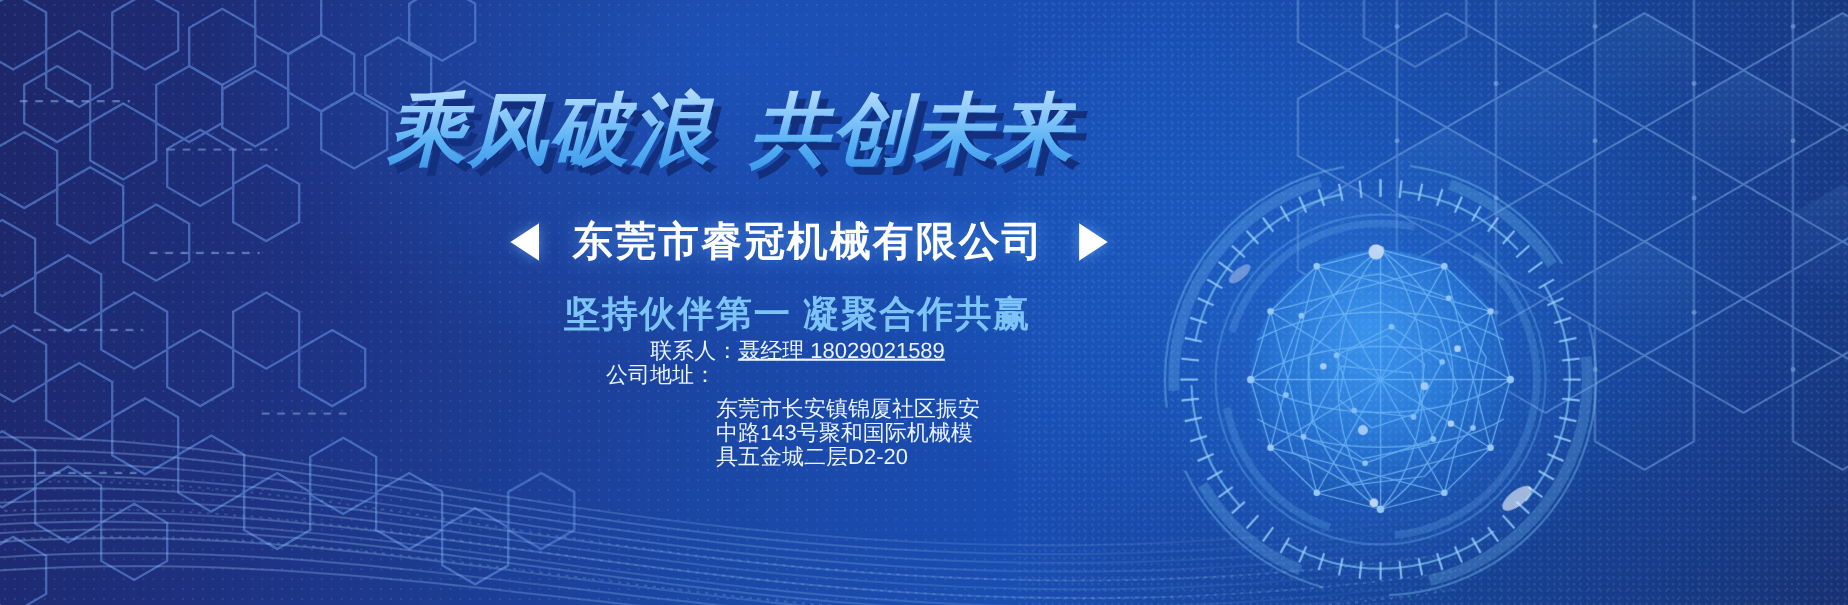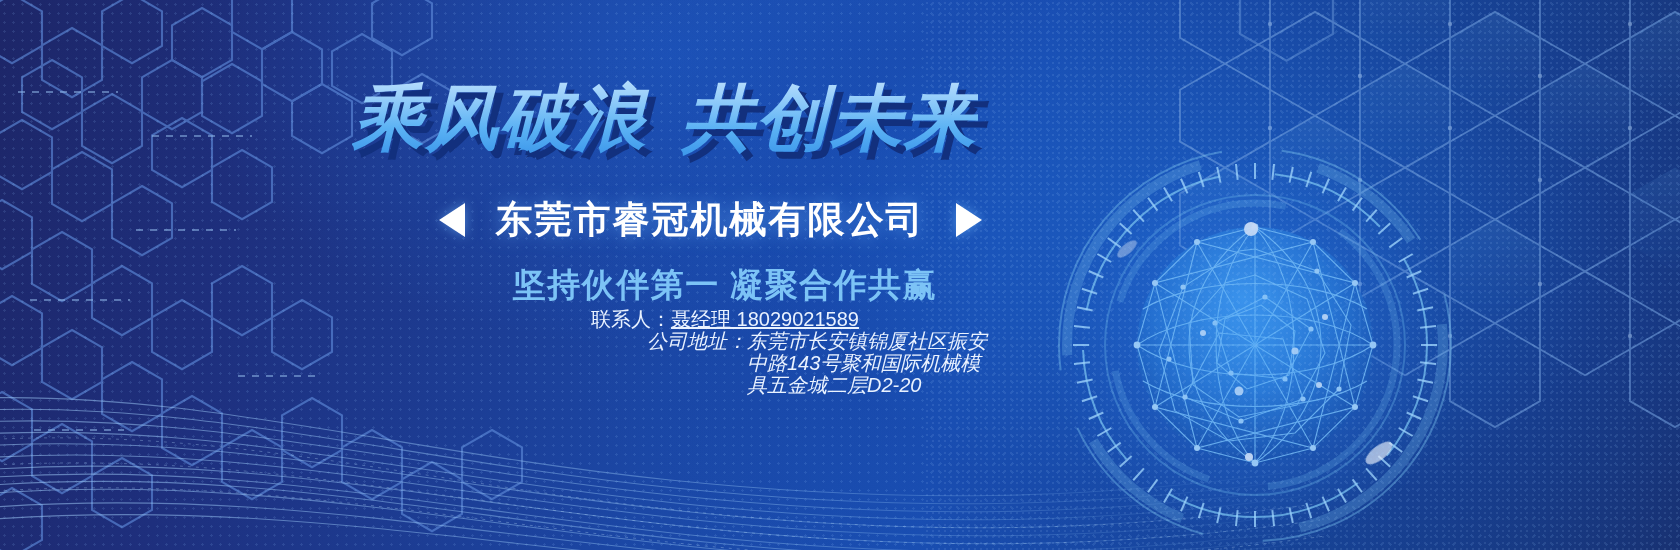--- a/index.html
+++ b/index.html
@@ -57,21 +57,21 @@
     background:linear-gradient(180deg,#cfe9ff 0%,#9fd2fb 26%,#5bb2f4 60%,#2d8ae6 100%);
     -webkit-background-clip:text;
     background-clip:text;
     color:transparent;
     -webkit-text-fill-color:transparent;
   }
   .headline .gap{display:inline-block;width:34px;}
 
   
   .company-row{
-    position:absolute;left:440px;top:193px;
+    position:absolute;left:465px;top:193px;
     width:540px;height:54px;
     display:flex;align-items:center;justify-content:center;gap:31px;text-align:center;
   }
   .tri{
     width:0;height:0;
     border-top:17px solid transparent;
     border-bottom:17px solid transparent;
     filter:drop-shadow(0 0 6px rgba(120,190,255,.55));
   }
   .tri-left{border-right:26px solid #ffffff;}
@@ -102,27 +102,28 @@
     color:#e9f2ff;
     font-size:20px;
     line-height:22px;
   }
   .contact .row{
     display:flex;justify-content:center;
   }
   .contact .label{white-space:nowrap;}
   .contact .value{white-space:nowrap;text-decoration:underline;}
   .contact .addr-row{
-    display:flex;justify-content:flex-end;align-items:flex-start;font-style:italic;
+    display:flex;justify-content:center;align-items:flex-start;
   }
   .contact .addr-value{
     width:248px;
     white-space:normal;
     word-break:break-all;
     text-align:left;
+    margin-top:31px;
   }
 
   
   .globe{
     position:absolute;left:1055px;top:145px;
     width:400px;height:400px;
   }
   .glow-core{
     position:absolute;left:50%;top:50%;
     width:420px;height:420px;margin:-210px 0 0 -210px;

